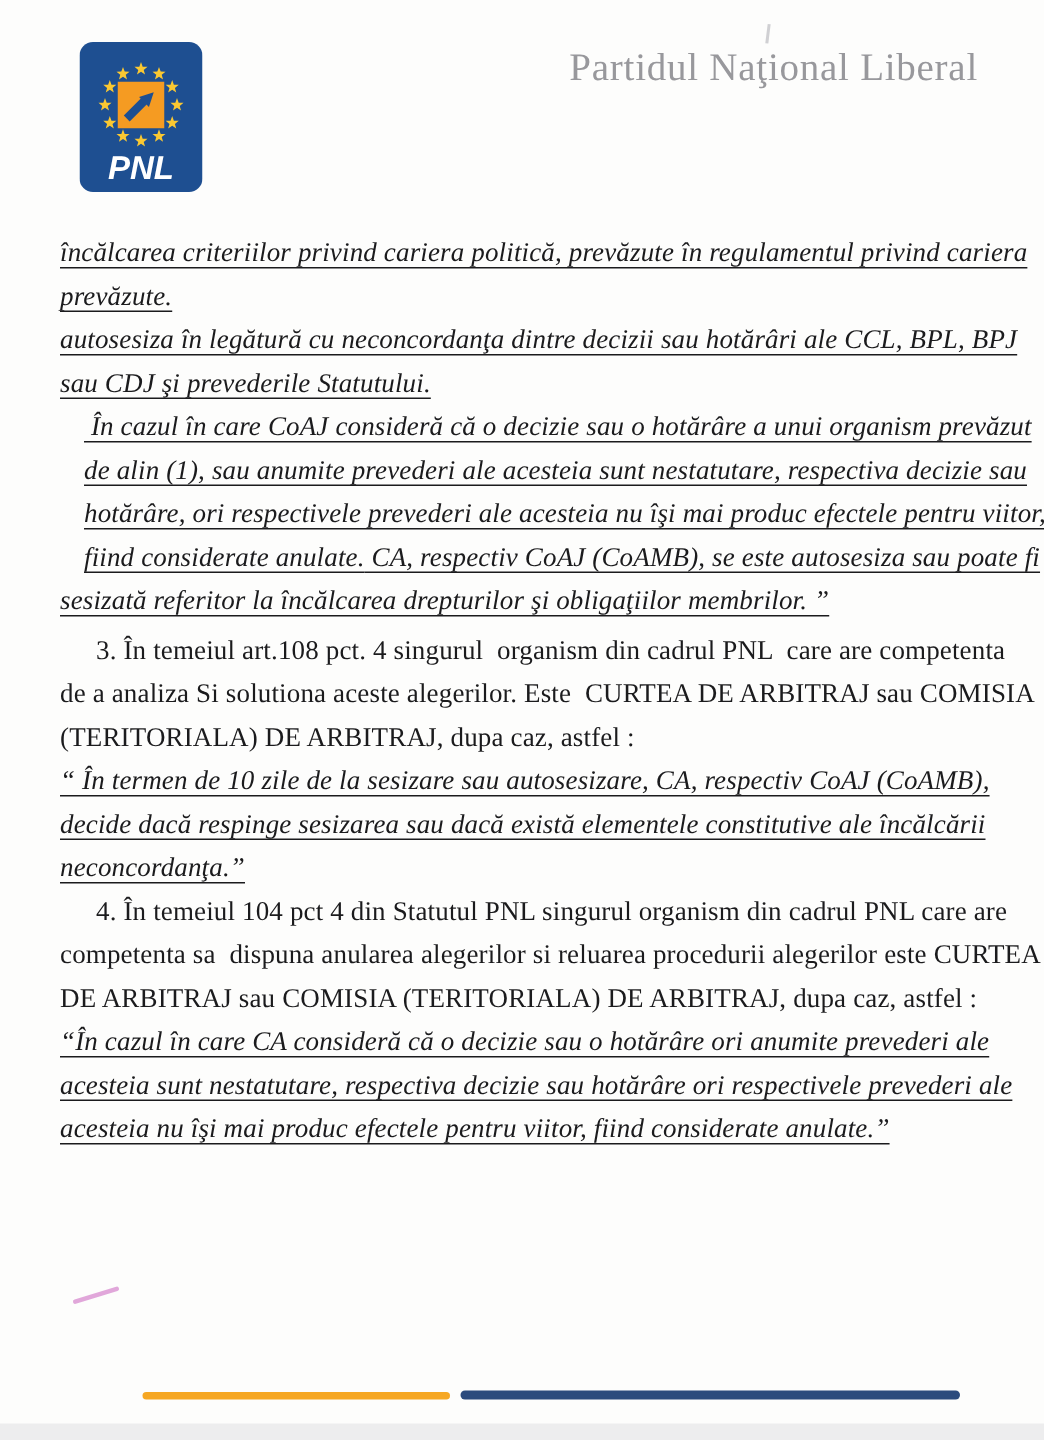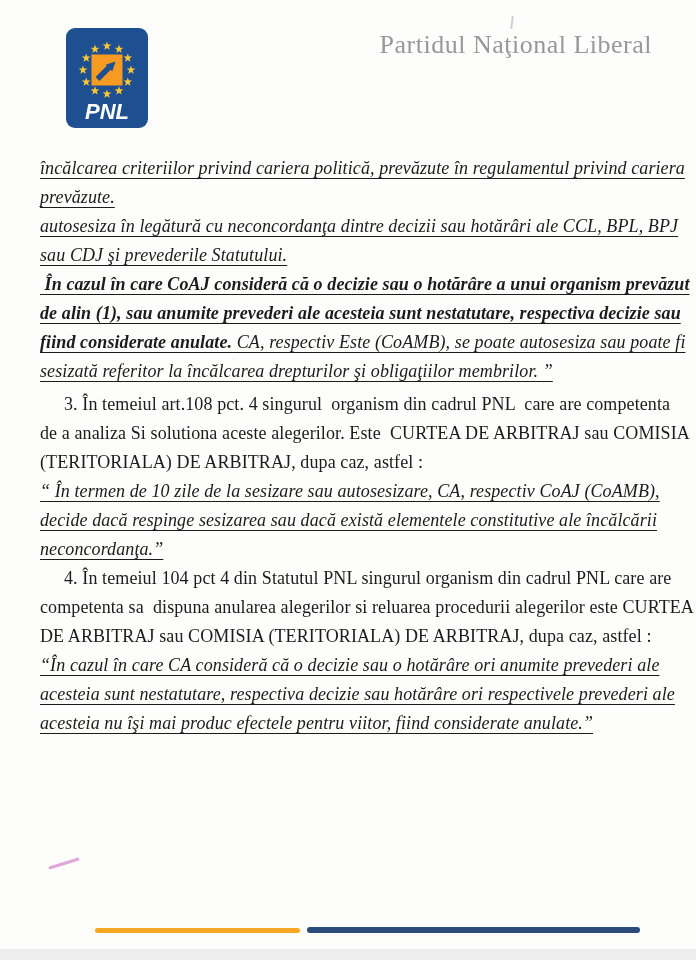--- a/index.html
+++ b/index.html
@@ -13,21 +13,21 @@
   }
   html,body{margin:0;padding:0;background:#e9e9ea;}
   .page{
     position:relative;
     width:696px;height:960px;
     background:#fdfdfc;
     overflow:hidden;
     font-family:"Liberation Serif", serif;
     color:var(--ink);
   }
-  .logo-box{position:absolute;left:66px;top:28px;width:82px;height:100px;}
+  .logo-box{position:absolute;left:53px;top:28px;width:82px;height:100px;}
   .org-name{
     position:absolute;right:44px;top:30px;
     font-family:Liberation Serif, serif;
     font-size:26px;letter-spacing:0.5px;
     color:var(--header-gray);
     white-space:nowrap;
   }
   .scan-tick{
     position:absolute;left:511px;top:16px;width:2px;height:13px;
     background:#b9b9bd;opacity:.65;transform:rotate(7deg);
@@ -40,21 +40,21 @@
     white-space:pre;
     line-height:29px;height:29px;
     letter-spacing:0.1px;
   }
   .ital{
     font-style:italic;
     text-decoration:underline;
     text-underline-offset:4px;
     text-decoration-thickness:1.4px;
   }
-  .bold{font-weight:bold;}
+  .bold{font-weight:normal;margin-left:16px;}
   .ind24{padding-left:24px;}
   .ind40{padding-left:40px;}
   .gap3{margin-top:4px;}
   .gap4{}
   .pen-mark{
     position:absolute;left:48px;top:862px;width:32px;height:3px;
     background:#d789cf;border-radius:2px;opacity:.75;
     transform:rotate(-17deg);
   }
   .bar{position:absolute;border-radius:3px;}
@@ -99,21 +99,22 @@
   <div class="doc-body">
 
     <div class="line ital">încălcarea criteriilor privind cariera politică, prevăzute în regulamentul privind cariera</div>
     <div class="line ital">prevăzute.</div>
 
     <div class="line ital">autosesiza în legătură cu neconcordanţa dintre decizii sau hotărâri ale CCL, BPL, BPJ</div>
     <div class="line ital">sau CDJ şi prevederile Statutului.</div>
 
     <div class="line ital bold"> În cazul în care CoAJ consideră că o decizie sau o hotărâre a unui organism prevăzut</div>
     <div class="line ital bold">de alin (1), sau anumite prevederi ale acesteia sunt nestatutare, respectiva decizie sau</div>
-    <div class="line ital"><span class="bold">fiind considerate anulate.</span><span> CA, respectiv Este (CoAMB), se poate autosesiza sau poate fi</span></div>
+    <div class="line ital bold">hotărâre, ori respectivele prevederi ale acesteia nu îşi mai produc efectele pentru viitor,</div>
+    <div class="line ital"><span class="bold">fiind considerate anulate.</span><span> CA, respectiv CoAJ (CoAMB), se este autosesiza sau poate fi</span></div>
     <div class="line ital">sesizată referitor la încălcarea drepturilor şi obligaţiilor membrilor. ”</div>
 
     <div class="line ind24 gap3">3. În temeiul art.108 pct. 4 singurul  organism din cadrul PNL  care are competenta</div>
     <div class="line">de a analiza Si solutiona aceste alegerilor. Este  CURTEA DE ARBITRAJ sau COMISIA</div>
     <div class="line">(TERITORIALA) DE ARBITRAJ, dupa caz, astfel :</div>
 
     <div class="line ital">“ În termen de 10 zile de la sesizare sau autosesizare, CA, respectiv CoAJ (CoAMB),</div>
     <div class="line ital">decide dacă respinge sesizarea sau dacă există elementele constitutive ale încălcării</div>
     <div class="line ital">neconcordanţa.”</div>
 

